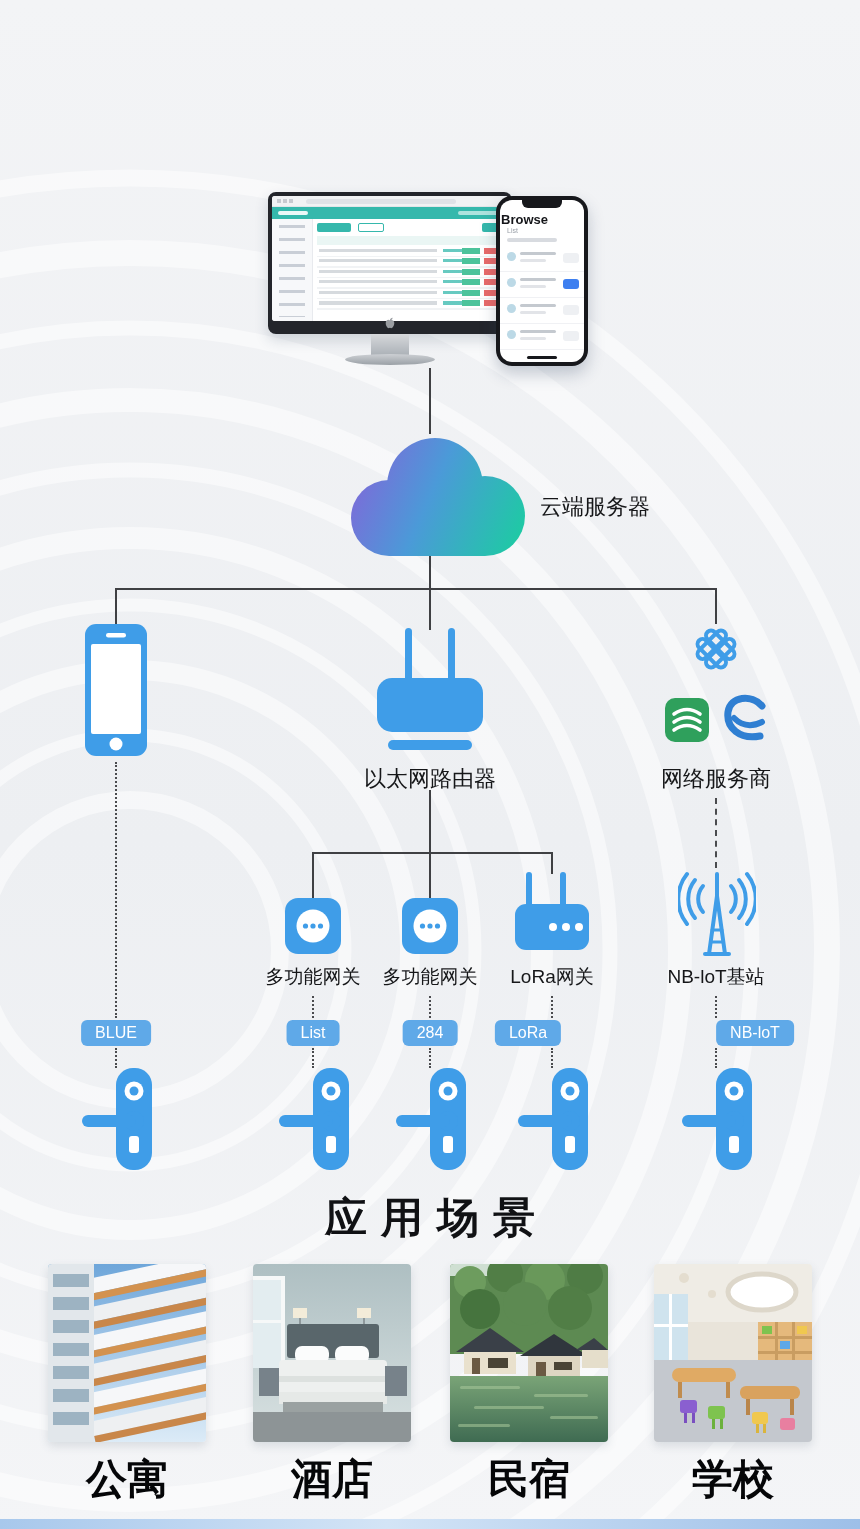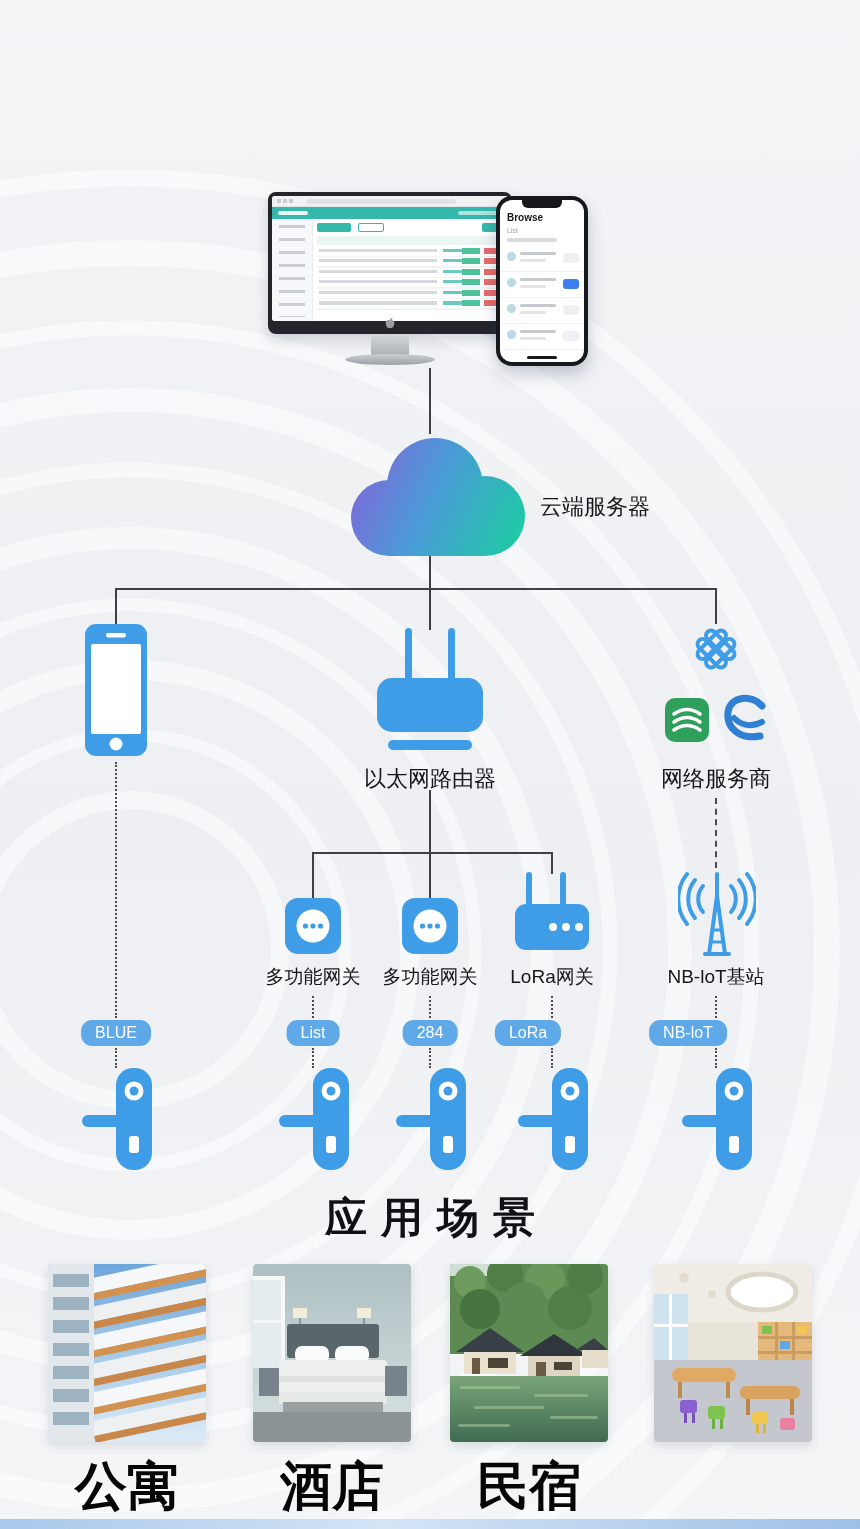--- a/index.html
+++ b/index.html
@@ -17,21 +17,21 @@
   .vline{position:absolute;width:2px;background:#3f4043;z-index:1;}
   .dotline{position:absolute;width:0;border-left:2px dotted #4a4b4e;z-index:1;}
   .dashline{position:absolute;width:0;border-left:2px dashed #4a4b4e;z-index:1;}
 
   .label{position:absolute;transform:translateX(-50%);white-space:nowrap;color:#161719;z-index:2;}
   .label.big{font-size:22px;font-weight:500;}
   .label.mid{font-size:19px;font-weight:500;}
   .label.noshift{transform:none;}
 
   .badge{position:absolute;transform:translateX(-50%);height:26px;line-height:26px;
-    padding:0 14px;background:#5fa9e8;border-radius:11px;color:#fff;font-size:16px;
+    padding:0 14px;background:#5fa9e8;border-radius:6px;color:#fff;font-size:16px;
     text-align:center;z-index:2;white-space:nowrap;}
 
   .icon{position:absolute;z-index:2;line-height:0;}
 
   
   .monitor{position:absolute;left:268px;top:192px;width:245px;height:178px;z-index:2;}
   .mon-frame{position:relative;width:244px;height:142px;background:#23252b;border-radius:8px;
     padding:4px 4px 13px 4px;box-sizing:border-box;box-shadow:0 6px 14px rgba(40,60,90,.18);}
   .mon-screen{width:100%;height:100%;background:#fff;border-radius:3px;overflow:hidden;
     display:flex;flex-direction:column;}
@@ -68,40 +68,40 @@
     background:linear-gradient(180deg,#d6d8db,#aab0b6);}
   .mon-base{position:absolute;left:77px;top:162px;width:90px;height:11px;border-radius:50%;
     background:linear-gradient(180deg,#cdd0d4,#9aa0a6);}
 
   
   .phonemock{position:absolute;left:496px;top:196px;width:92px;height:170px;z-index:3;}
   .ph-frame{width:92px;height:170px;background:#17181c;border-radius:16px;padding:4px;
     box-sizing:border-box;box-shadow:0 8px 16px rgba(40,60,90,.25);}
   .ph-screen{position:relative;width:84px;height:162px;background:#fff;border-radius:12px;overflow:hidden;}
   .ph-notch{position:absolute;left:22px;top:0;width:40px;height:8px;background:#17181c;border-radius:0 0 6px 6px;}
-  .ph-title{position:absolute;left:7px;top:12px;font-size:10px;font-weight:700;color:#15161a;}
+  .ph-title{position:absolute;left:1px;top:12px;font-size:13px;font-weight:700;color:#15161a;}
   .ph-sub{position:absolute;left:7px;top:27px;font-size:7px;color:#9aa0a8;}
   .ph-daterow{position:absolute;left:7px;top:38px;width:50px;height:4px;background:#d8dbe0;border-radius:2px;}
   .ph-rows{position:absolute;left:0;top:46px;width:84px;}
   .ph-row{position:relative;height:25px;border-bottom:1px solid #f0f1f4;}
   .ph-avatar{position:absolute;left:7px;top:6px;width:9px;height:9px;border-radius:50%;background:#bcd9e6;}
   .ph-b1{position:absolute;left:20px;top:6px;width:36px;height:3px;background:#c4c9cf;border-radius:1.5px;}
   .ph-b2{position:absolute;left:20px;top:13px;width:26px;height:3px;background:#e2e4e8;border-radius:1.5px;}
   .ph-btn{position:absolute;right:5px;top:7px;width:16px;height:10px;border-radius:3px;background:#eef0f3;}
   .ph-btn.blue{background:#3d7ff0;}
   .ph-home{position:absolute;left:27px;bottom:3px;width:30px;height:3px;border-radius:2px;background:#17181c;}
 
   
   .heading{position:absolute;top:1190px;left:0;width:100%;text-align:center;z-index:2;
     font-size:42px;font-weight:700;letter-spacing:14px;text-indent:14px;color:#101114;}
   .photo{position:absolute;top:1264px;width:158px;height:178px;border-radius:4px;overflow:hidden;
     box-shadow:0 4px 10px rgba(60,80,100,.15);z-index:2;}
   .photo svg{display:block;width:100%;height:100%;}
   .scen-label{position:absolute;top:1452px;width:158px;text-align:center;z-index:2;
-    font-size:52px;font-weight:700;color:#050608;}
+    font-size:41px;font-weight:700;color:#050608;}
 
   .footer-strip{position:absolute;left:0;bottom:0;width:860px;height:10px;z-index:2;
     background:linear-gradient(90deg,#a8c8ec,#d3e4f6 45%,#9dbfe8);}
 </style>
 </head>
 <body>
 
 <div class="canvas">
 
   <svg class="bg-swirl" width="860" height="1529" viewBox="0 0 860 1529">
@@ -337,21 +337,21 @@
 
   <div class="label mid" style="left:313px;top:964px;">多功能网关</div>
   <div class="label mid" style="left:430px;top:964px;">多功能网关</div>
   <div class="label mid" style="left:552px;top:964px;">LoRa网关</div>
   <div class="label mid" style="left:716px;top:964px;">NB-loT基站</div>
 
   <div class="badge" style="left:116px;top:1020px;">BLUE</div>
   <div class="badge" style="left:313px;top:1020px;">List</div>
   <div class="badge" style="left:430px;top:1020px;">284</div>
   <div class="badge" style="left:528px;top:1020px;">LoRa</div>
-  <div class="badge" style="left:688px;top:1020px;">NB-loT</div>
+  <div class="badge" style="left:755px;top:1020px;">NB-loT</div>
 
   <div class="icon" style="left:80px;top:1068px;">
     <svg width="72" height="102" viewBox="0 0 72 102">
       <rect x="36" y="0" width="36" height="102" rx="17" fill="#3f9de8"></rect>
       <circle cx="54" cy="23" r="9.5" fill="#fff"></circle>
       <circle cx="54" cy="23" r="4.5" fill="#3f9de8"></circle>
       <circle cx="54" cy="53" r="10" fill="#3f9de8"></circle>
       <rect x="2" y="47" width="54" height="12" rx="6" fill="#3f9de8"></rect>
       <rect x="49" y="68" width="10" height="17" rx="3" fill="#fff"></rect>
     </svg>
@@ -537,15 +537,16 @@
       <rect x="98" y="148" width="16" height="12" rx="3" fill="#f0c84f"></rect>
       <rect x="102" y="160" width="3" height="9" fill="#dab53d"></rect>
         <rect x="109" y="160" width="3" height="9" fill="#dab53d"></rect>
       <rect x="126" y="154" width="15" height="12" rx="3" fill="#e87fa0"></rect>
     </svg>
   </div>
 
   <div class="scen-label" style="left:48px;">公寓</div>
   <div class="scen-label" style="left:253px;">酒店</div>
   <div class="scen-label" style="left:450px;">民宿</div>
+  <div class="scen-label" style="left:654px;">学校</div>
 
   <div class="footer-strip"></div>
 </div>
 
 </body></html>

